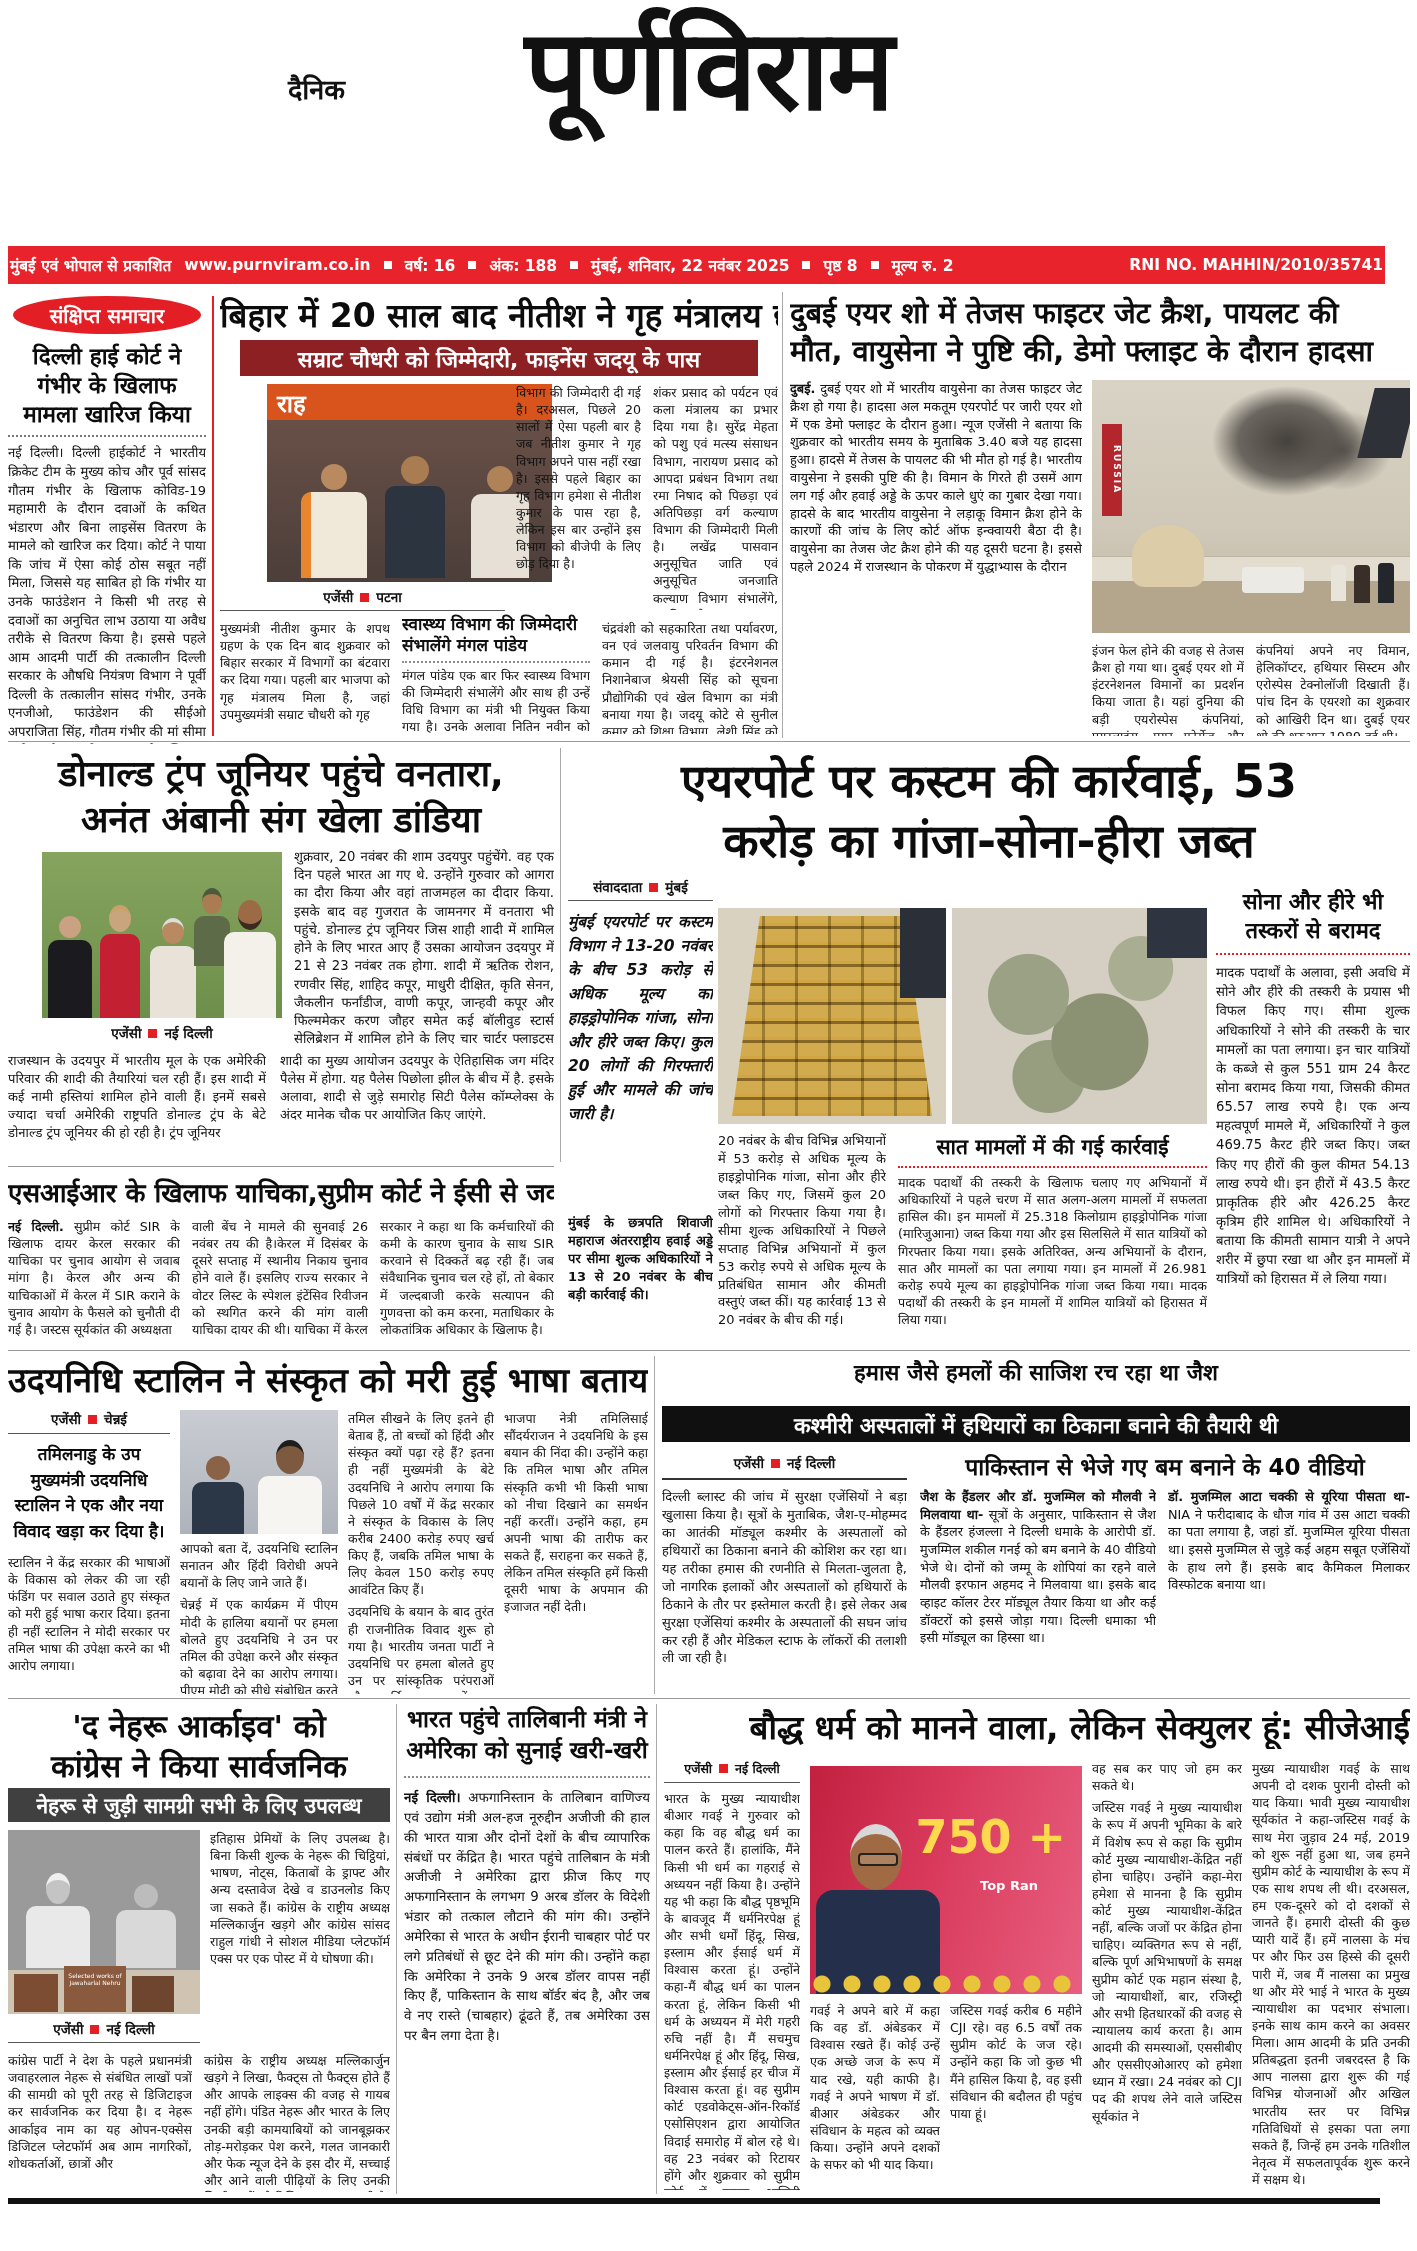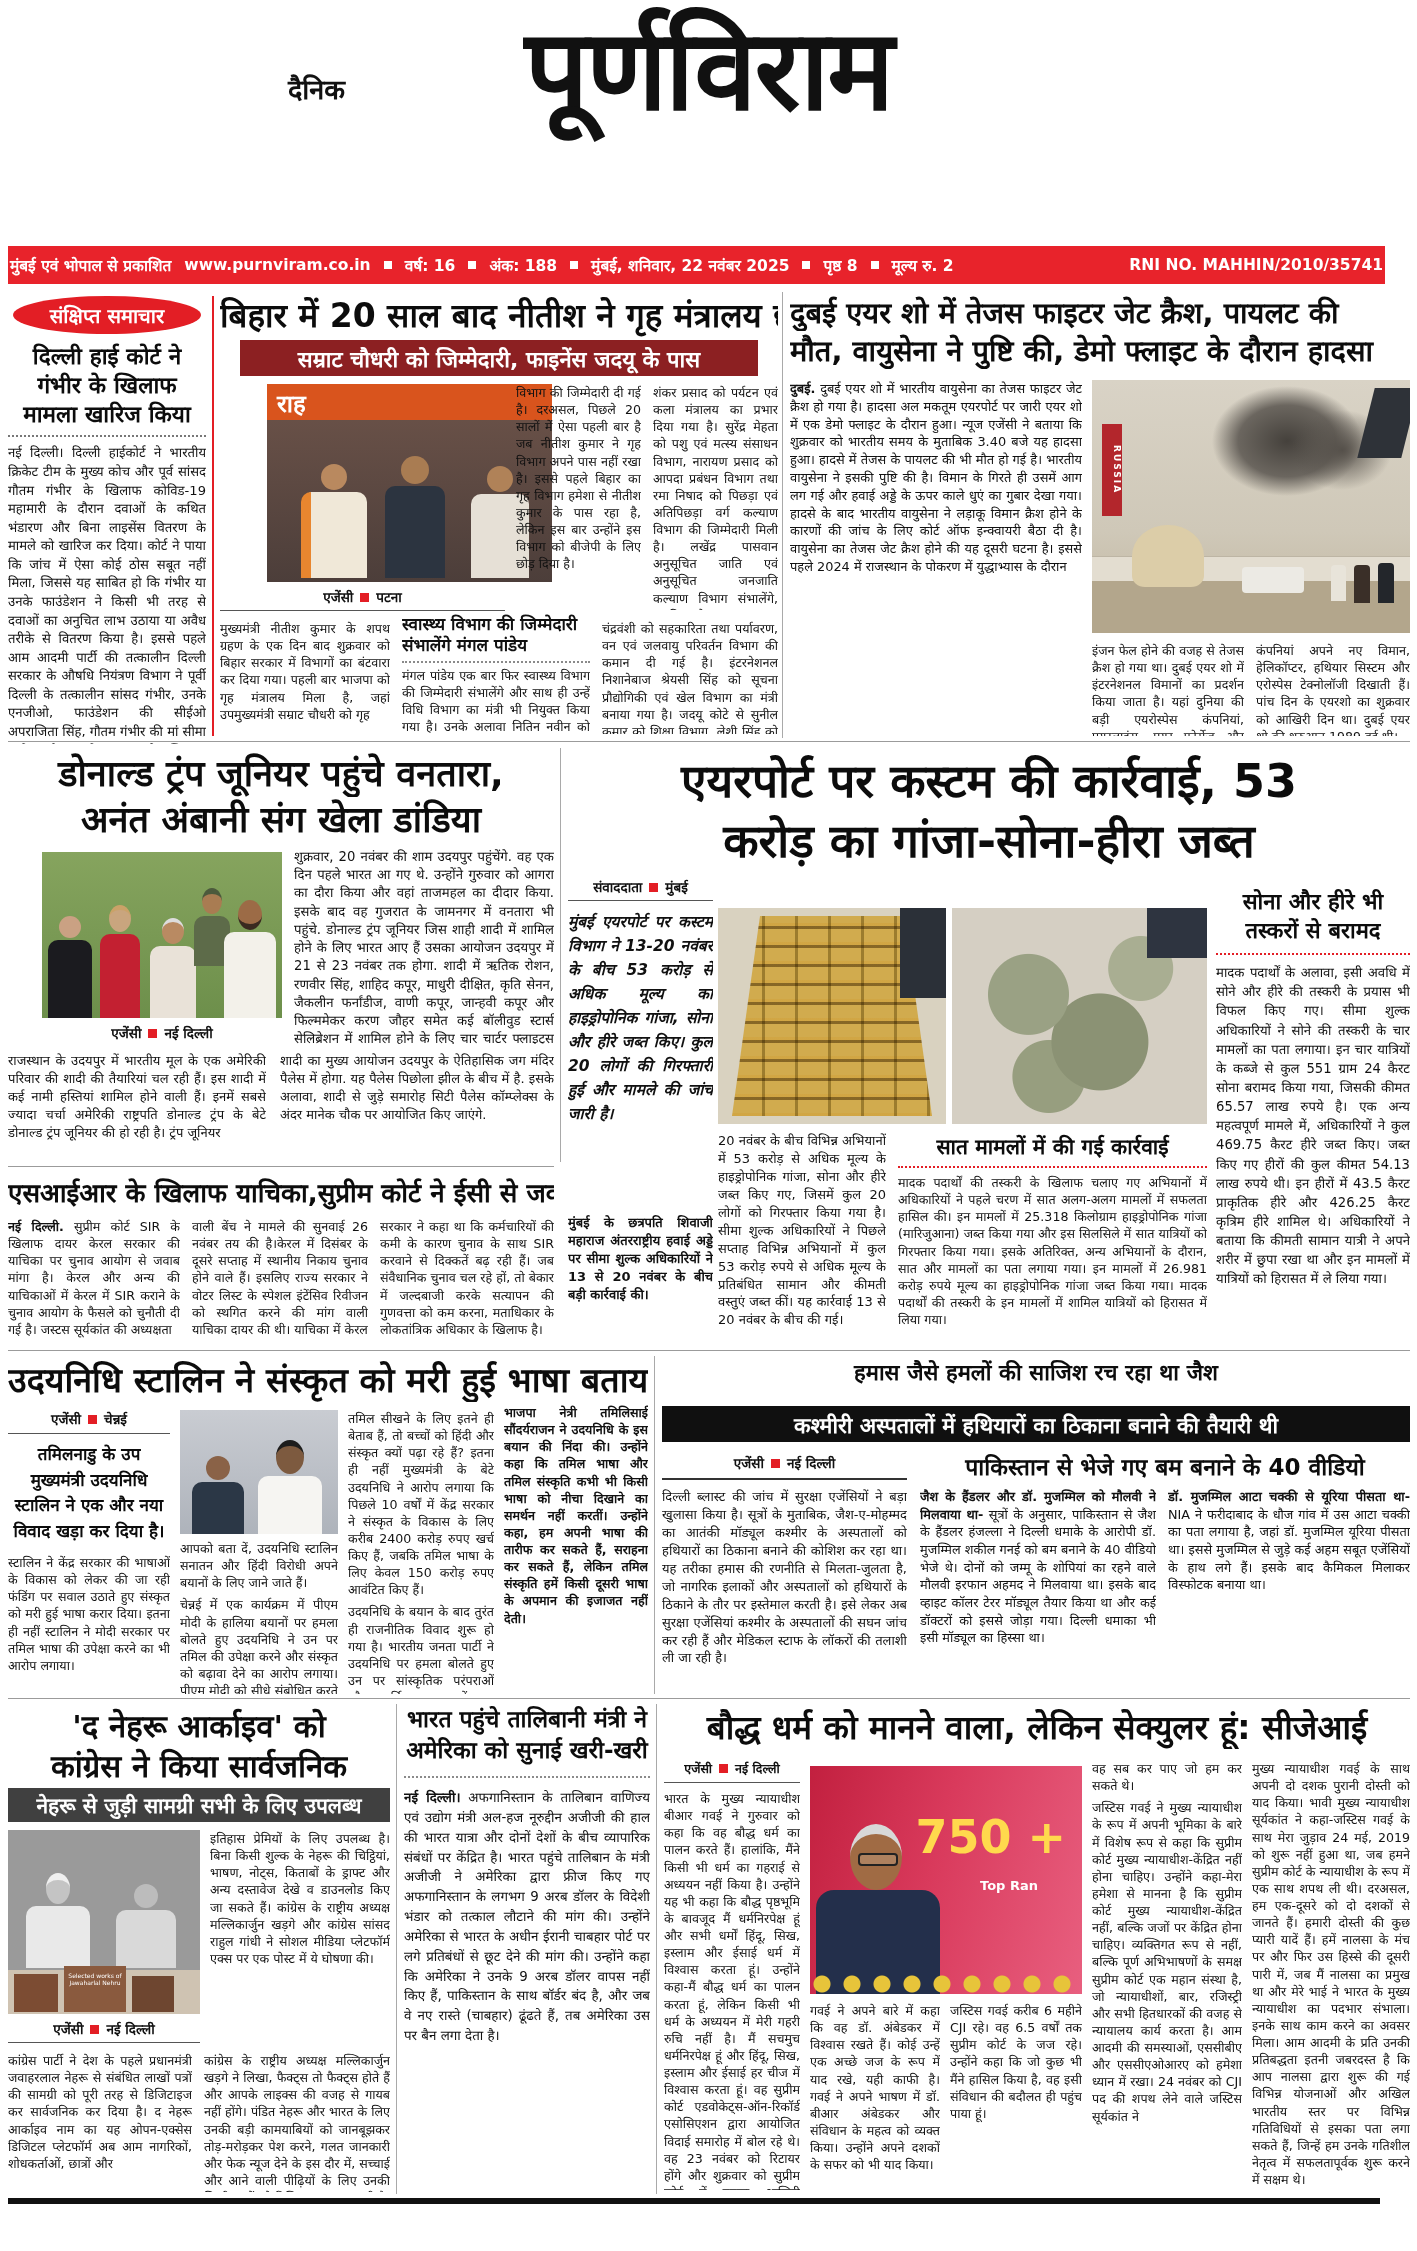--- a/index.html
+++ b/index.html
@@ -232,21 +232,21 @@
           <div class="ptorso" style="width:64px;height:58px;background:#f6f5f2;"></div>
         </div>
       </div>
       <div class="small-txt" style="margin-top:6px;">आपको बता दें, उदयनिधि स्टालिन सनातन और हिंदी विरोधी अपने बयानों के लिए जाने जाते हैं।</div>
       <div class="small-txt" style="margin-top:5px;">चेन्नई में एक कार्यक्रम में पीएम मोदी के हालिया बयानों पर हमला बोलते हुए उदयनिधि ने उन पर तमिल की उपेक्षा करने और संस्कृत को बढ़ावा देने का आरोप लगाया। पीएम मोदी को सीधे संबोधित करते हुए स्टालिन ने कहा, जब आप</div>
     </div>
     <div class="abs" style="left:340px;top:54px;width:146px;height:284px;overflow:hidden;">
       <div class="small-txt">तमिल सीखने के लिए इतने ही बेताब हैं, तो बच्चों को हिंदी और संस्कृत क्यों पढ़ा रहे हैं? इतना ही नहीं मुख्यमंत्री के बेटे उदयनिधि ने आरोप लगाया कि पिछले 10 वर्षों में केंद्र सरकार ने संस्कृत के विकास के लिए करीब 2400 करोड़ रुपए खर्च किए हैं, जबकि तमिल भाषा के लिए केवल 150 करोड़ रुपए आवंटित किए हैं।</div>
       <div class="small-txt" style="margin-top:5px;">उदयनिधि के बयान के बाद तुरंत ही राजनीतिक विवाद शुरू हो गया है। भारतीय जनता पार्टी ने उदयनिधि पर हमला बोलते हुए उन पर सांस्कृतिक परंपराओं और धार्मिक भावनाओं का अपमान करने का आरोप लगाया।</div>
     </div>
-    <div class="abs small-txt" style="left:496px;top:48px;width:144px;height:284px;font-weight:bold;">भाजपा नेत्री तमिलिसाई सौंदर्यराजन ने उदयनिधि के इस बयान की निंदा की। उन्होंने कहा कि तमिल भाषा और तमिल संस्कृति कभी भी किसी भाषा को नीचा दिखाने का समर्थन नहीं करतीं। उन्होंने कहा, हम अपनी भाषा की तारीफ कर सकते हैं, सराहना कर सकते हैं, लेकिन तमिल संस्कृति हमें किसी दूसरी भाषा के अपमान की इजाजत नहीं देती।</div>
+    <div class="abs small-txt" style="left:496px;top:54px;width:144px;height:284px;">भाजपा नेत्री तमिलिसाई सौंदर्यराजन ने उदयनिधि के इस बयान की निंदा की। उन्होंने कहा कि तमिल भाषा और तमिल संस्कृति कभी भी किसी भाषा को नीचा दिखाने का समर्थन नहीं करतीं। उन्होंने कहा, हम अपनी भाषा की तारीफ कर सकते हैं, सराहना कर सकते हैं, लेकिन तमिल संस्कृति हमें किसी दूसरी भाषा के अपमान की इजाजत नहीं देती।</div>
   </div>
 
   <div class="vr" style="left:654px;top:1356px;height:338px;"></div>
 
   <div class="sec" style="left:662px;top:1356px;width:748px;height:338px;">
     <div class="abs hl center nowrap" style="left:0;top:0;width:748px;font-size:22px;">हमास जैसे हमलों की साजिश रच रहा था जैश</div>
     <div class="abs band" style="left:0;top:50px;width:748px;height:36px;background:#101010;font-size:21.5px;">कश्मीरी अस्पतालों में हथियारों का ठिकाना बनाने की तैयारी थी</div>
     <div class="abs byline" style="left:0;top:98px;width:245px;">
       <span>एजेंसी</span>
       <span class="sq"></span>
@@ -303,21 +303,21 @@
     <div class="hl center" style="font-size:23px;line-height:1.35;padding-bottom:10px;border-bottom:2px dotted #8a8a8a;">भारत पहुंचे तालिबानी मंत्री ने अमेरिका को सुनाई खरी-खरी</div>
     <div class="body-txt" style="margin-top:10px;height:380px;font-size:13.4px;line-height:1.48;">
       <b>नई दिल्ली।</b>
       <span>अफगानिस्तान के तालिबान वाणिज्य एवं उद्योग मंत्री अल-हज नूरुद्दीन अजीजी की हाल की भारत यात्रा और दोनों देशों के बीच व्यापारिक संबंधों पर केंद्रित है। भारत पहुंचे तालिबान के मंत्री अजीजी ने अमेरिका द्वारा फ्रीज किए गए अफगानिस्तान के लगभग 9 अरब डॉलर के विदेशी भंडार को तत्काल लौटाने की मांग की। उन्होंने अमेरिका से भारत के अधीन ईरानी चाबहार पोर्ट पर लगे प्रतिबंधों से छूट देने की मांग की। उन्होंने कहा कि अमेरिका ने उनके 9 अरब डॉलर वापस नहीं किए हैं, पाकिस्तान के साथ बॉर्डर बंद है, और जब वे नए रास्ते (चाबहार) ढूंढते हैं, तब अमेरिका उस पर बैन लगा देता है।</span>
     </div>
   </div>
 
   <div class="vr" style="left:656px;top:1704px;height:490px;"></div>
 
   <div class="sec" style="left:664px;top:1704px;width:746px;height:490px;">
-    <div class="abs hl center nowrap" style="left:0;top:0;width:746px;font-size:33px;">बौद्ध धर्म को मानने वाला, लेकिन सेक्युलर हूं: सीजेआई</div>
+    <div class="abs hl center nowrap" style="left:0;top:0;width:746px;font-size:33px;text-align:right;">बौद्ध धर्म को मानने वाला, लेकिन सेक्युलर हूं: सीजेआई</div>
     <div class="abs" style="left:0;top:56px;width:136px;height:430px;overflow:hidden;">
       <div class="byline" style="font-size:12.5px;">
         <span>एजेंसी</span>
         <span class="sq"></span>
         <span>नई दिल्ली</span>
       </div>
       <div class="thinline" style="margin:5px 0 7px;"></div>
       <div class="small-txt">भारत के मुख्य न्यायाधीश बीआर गवई ने गुरुवार को कहा कि वह बौद्ध धर्म का पालन करते हैं। हालांकि, मैंने किसी भी धर्म का गहराई से अध्ययन नहीं किया है। उन्होंने यह भी कहा कि बौद्ध पृष्ठभूमि के बावजूद मैं धर्मनिरपेक्ष हूं और सभी धर्मों हिंदू, सिख, इस्लाम और ईसाई धर्म में विश्वास करता हूं। उन्होंने कहा-मैं बौद्ध धर्म का पालन करता हूं, लेकिन किसी भी धर्म के अध्ययन में मेरी गहरी रुचि नहीं है। मैं सचमुच धर्मनिरपेक्ष हूं और हिंदू, सिख, इस्लाम और ईसाई हर चीज में विश्वास करता हूं। वह सुप्रीम कोर्ट एडवोकेट्स-ऑन-रिकॉर्ड एसोसिएशन द्वारा आयोजित विदाई समारोह में बोल रहे थे। वह 23 नवंबर को रिटायर होंगे और शुक्रवार को सुप्रीम कोर्ट में उनका आखिरी कार्यदिवस था। CJI बीआर गवई ने</div>
     </div>
 

